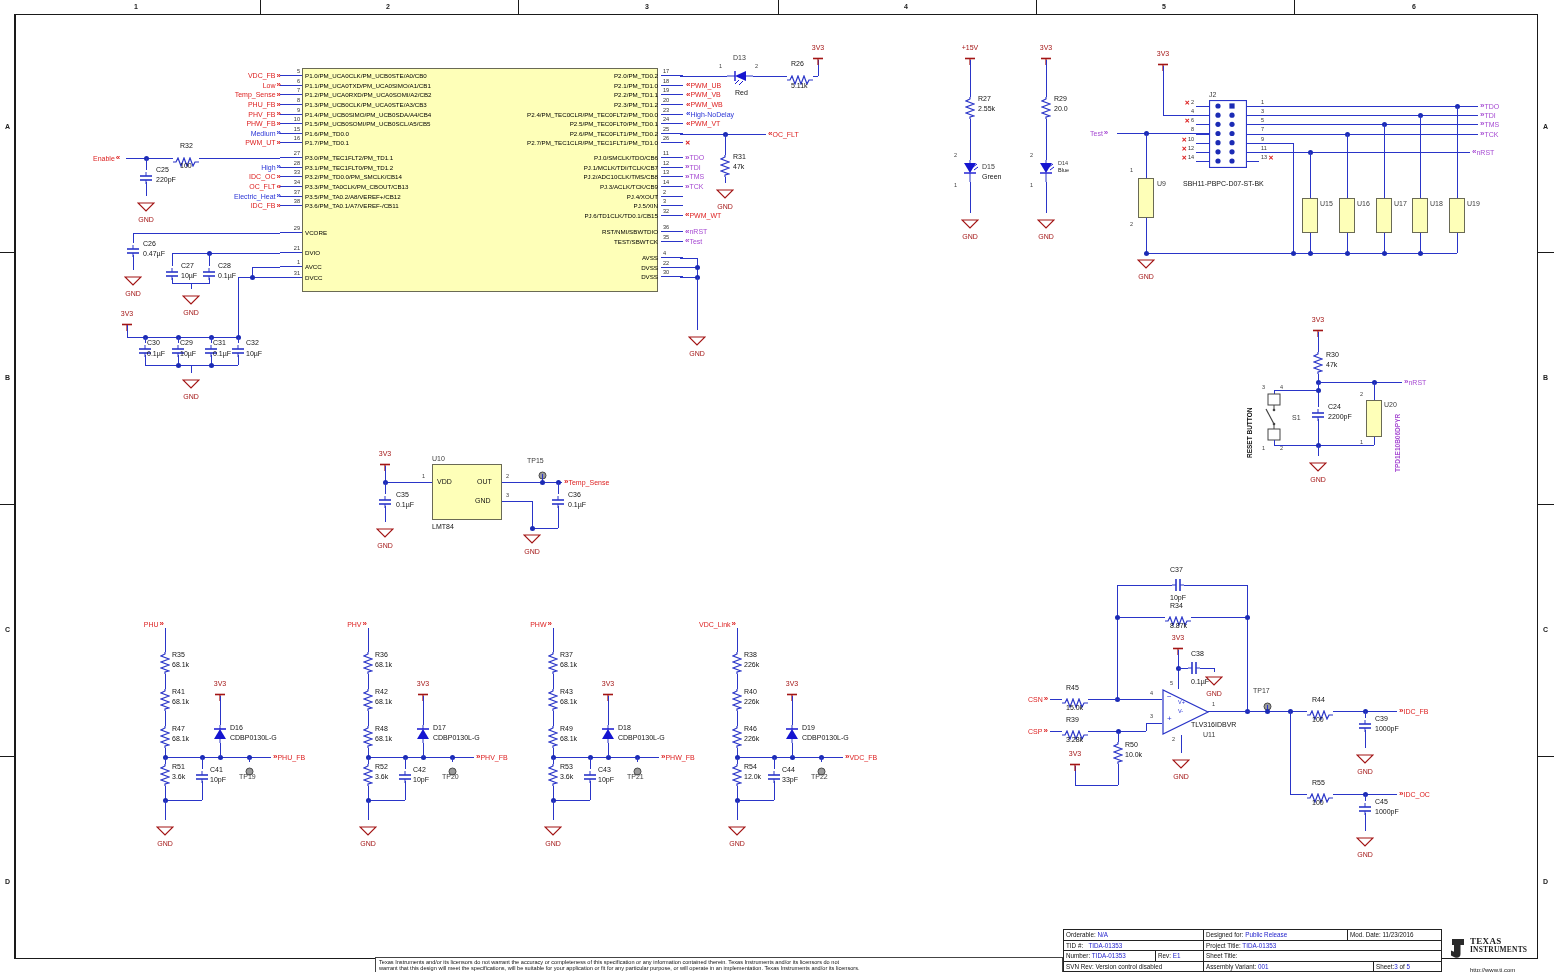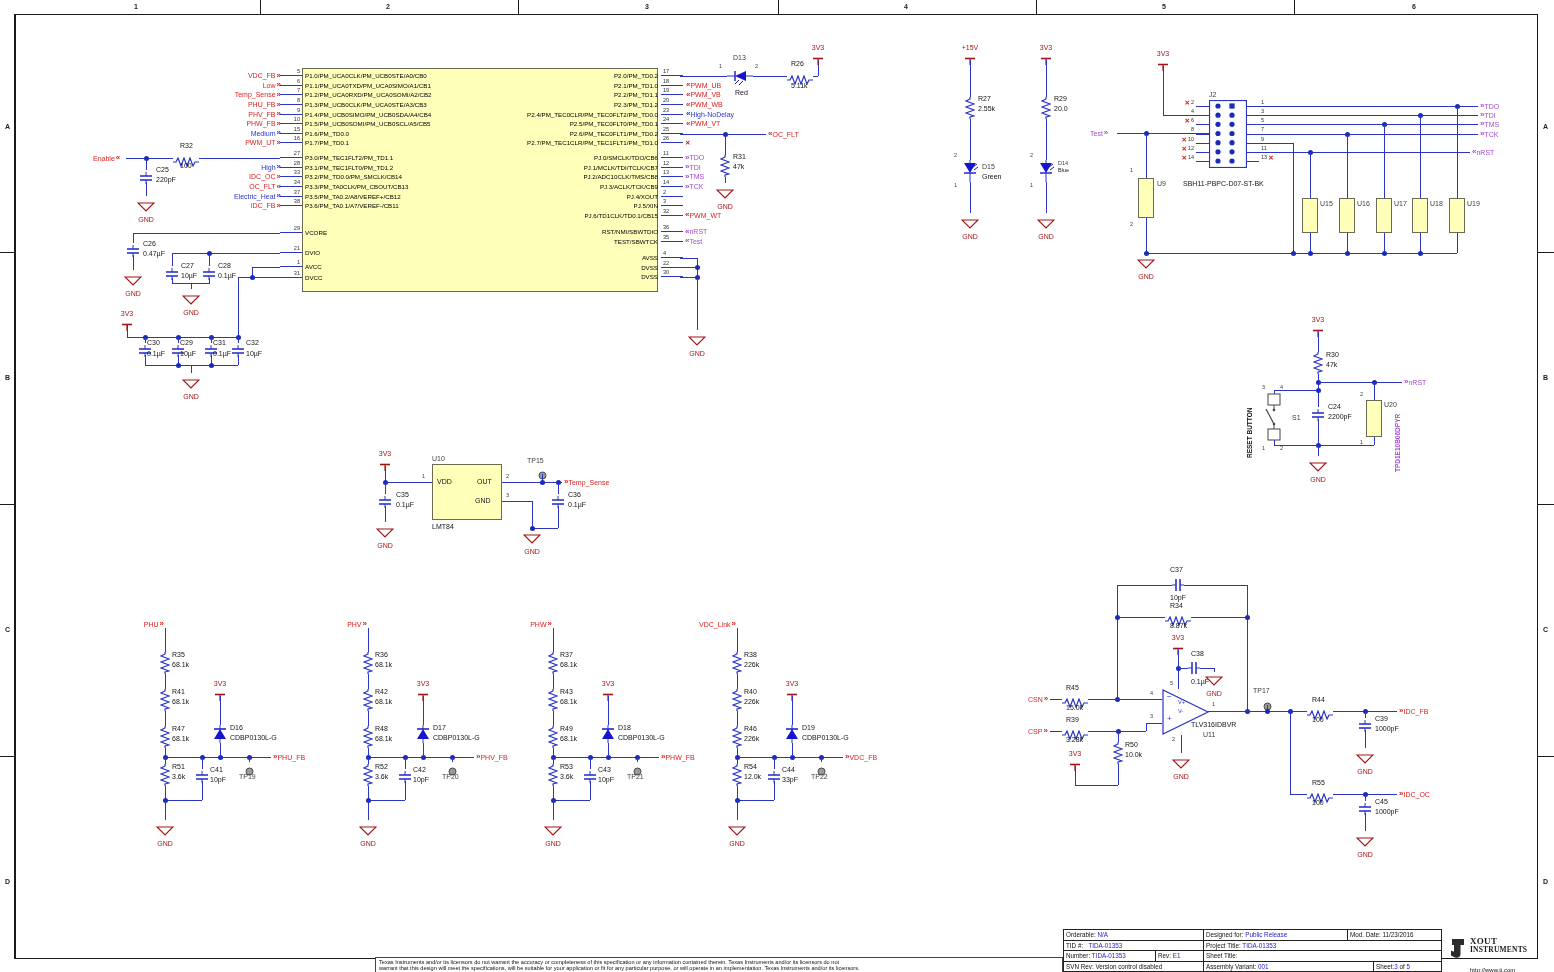--- a/index.html
+++ b/index.html
@@ -1601,19 +1601,19 @@
     <div class="tb" style="left:0;top:42px;width:140px;height:12px"></div>
     <div class="tb" style="left:140px;top:42px;width:170px;height:12px"> </div>
     <div class="tb" style="left:310px;top:42px;width:69px;height:12px;border-right:1px solid #222"></div>
   </div>
 
   <div class="abs" style="left:1449px;top:937px;width:88px;display:flex;align-items:flex-start;gap:3px">
     <sym><svg width="18" height="22">
           <path d="M3,2 h12 v6 h-3.5 v9 c0,3.5 -3,4.5 -6,3.2 l-3.5,-1.8 v-5 l3,1.4 v-6.8 h-2 z" fill="#2b2b2b"></path>
         </svg></sym>
     <div style="font-family:'Liberation Serif',serif;color:#1c1c1c;line-height:1">
-      <div style="font-size:9px;font-weight:700;letter-spacing:.3px">XOUT</div>
+      <div style="font-size:9px;font-weight:700;letter-spacing:.3px">TEXAS</div>
       <div style="font-size:7.5px;font-weight:700;letter-spacing:.2px">INSTRUMENTS</div>
     </div>
   </div>
   <b class="t t6" style="left:1470px;top:967px">http://www.ti.com</b>
 
 </div>
 
 </body></html>

